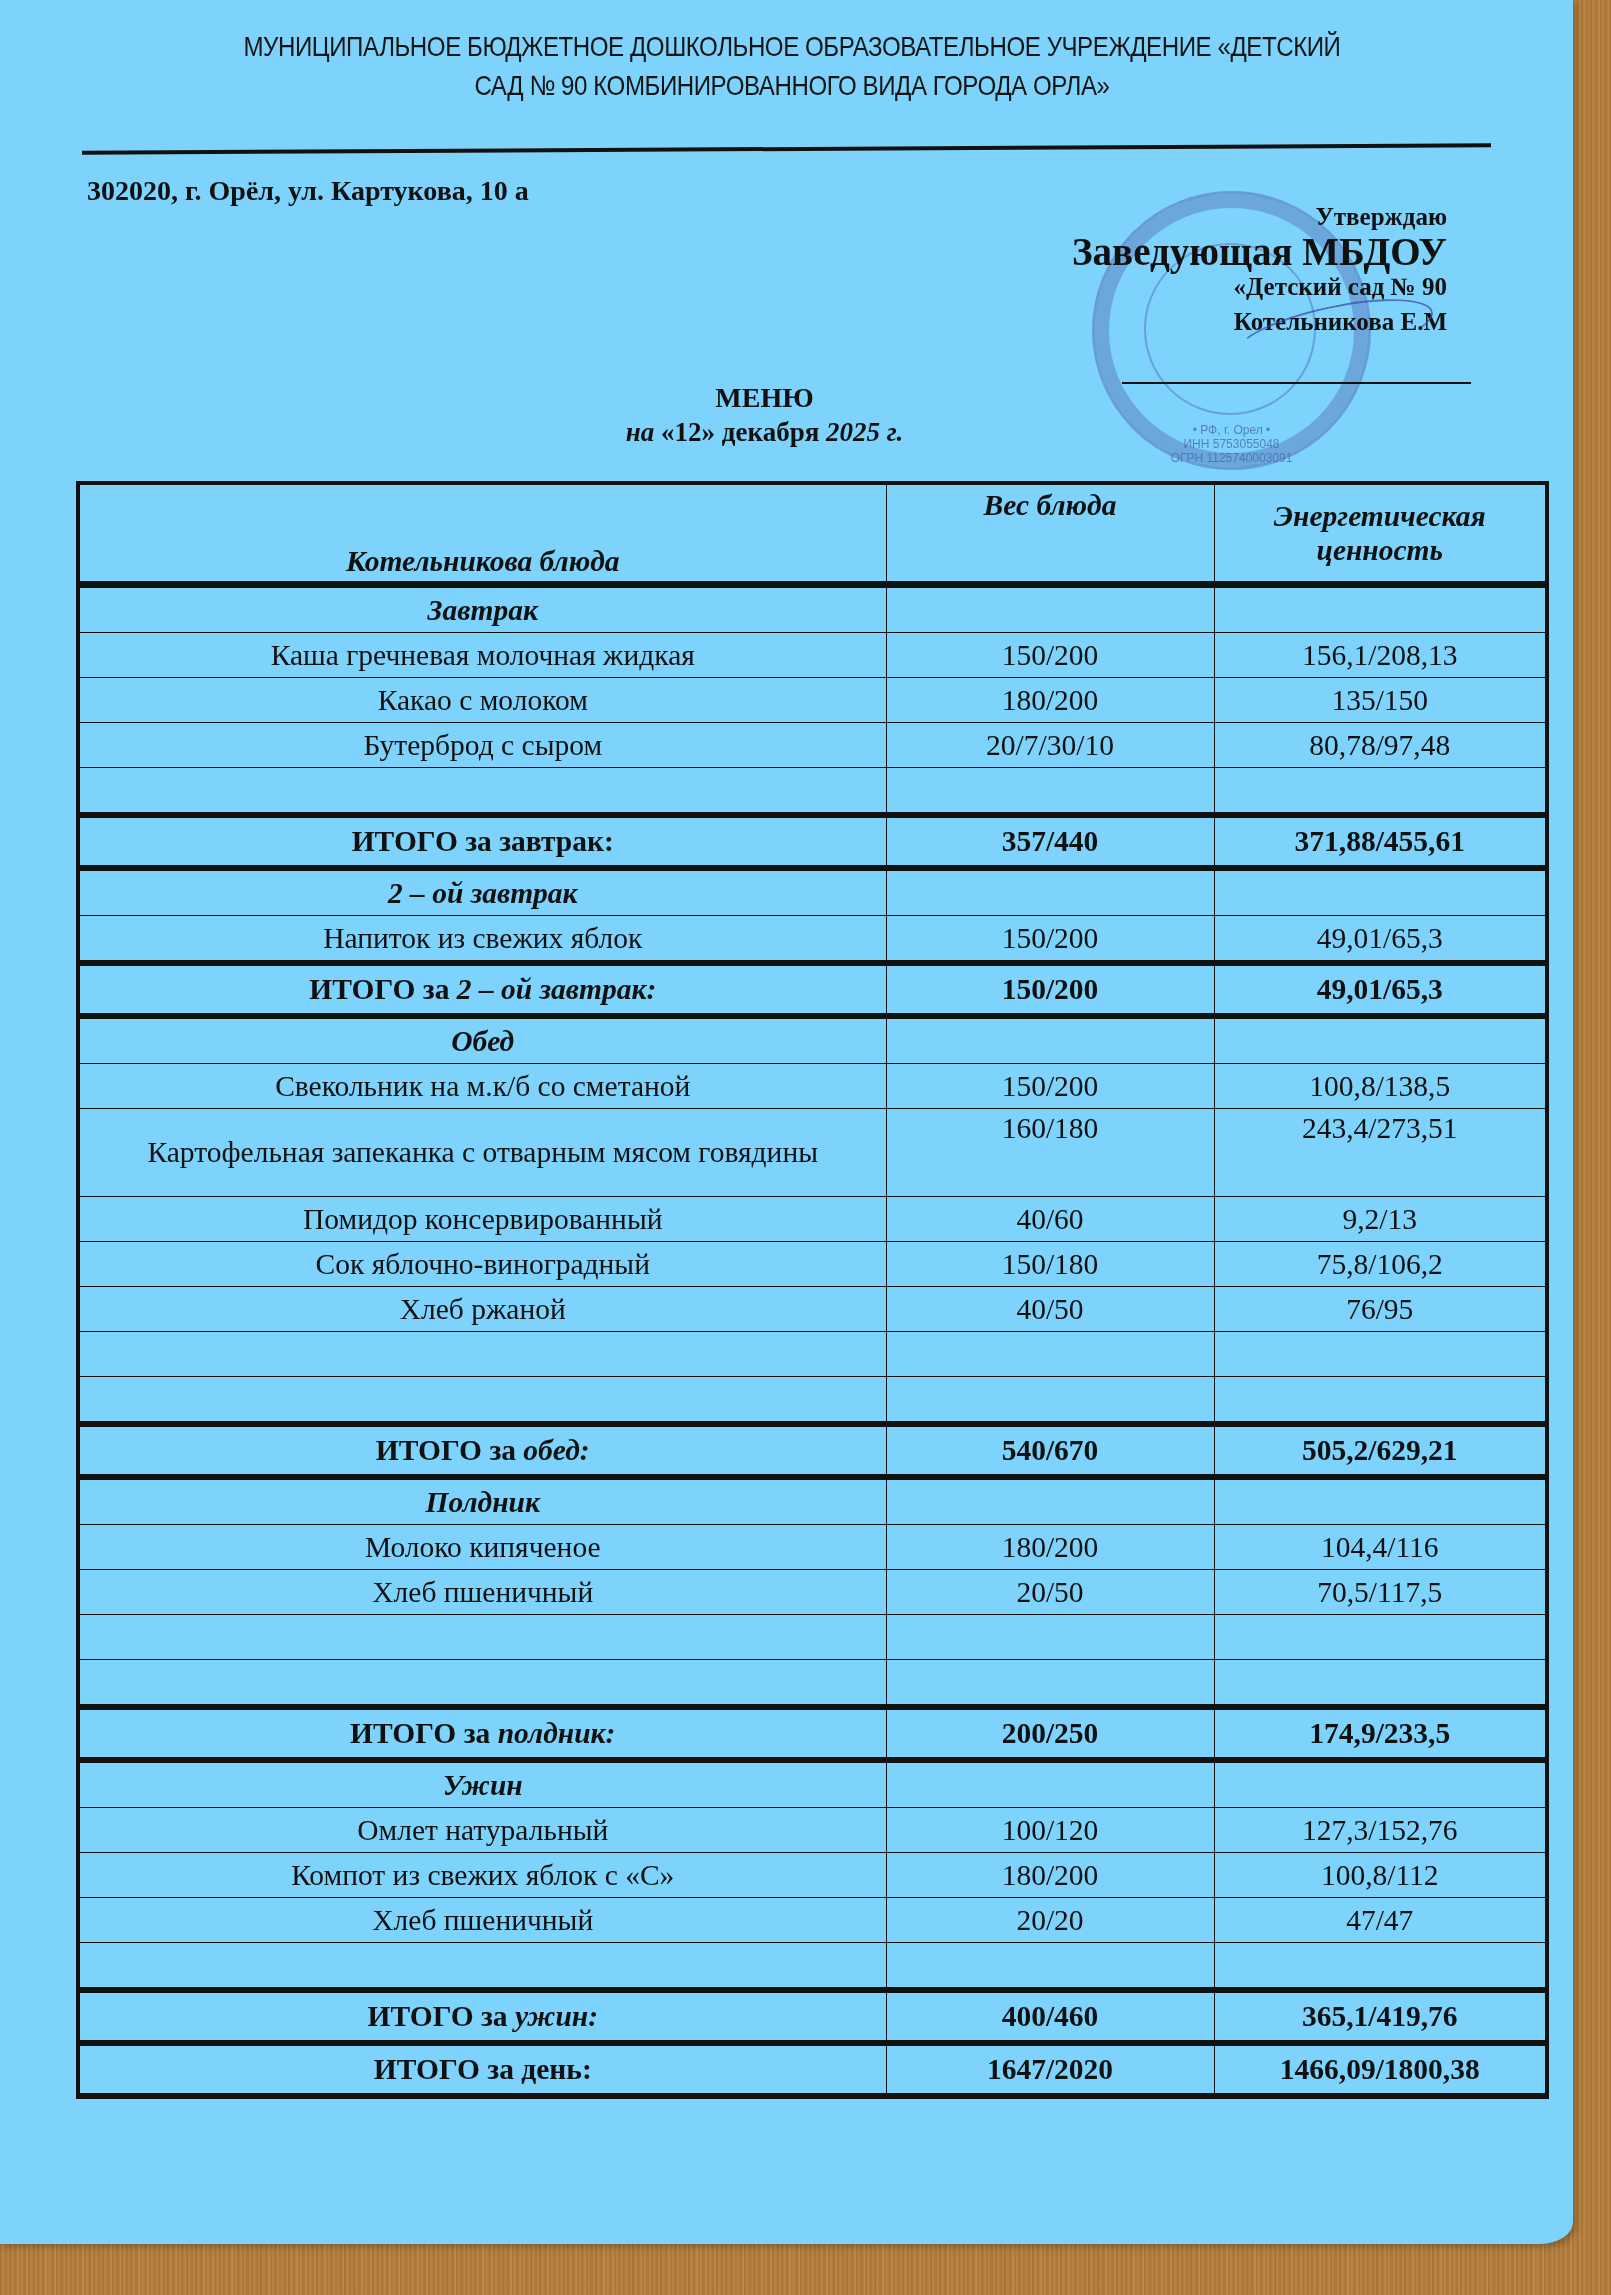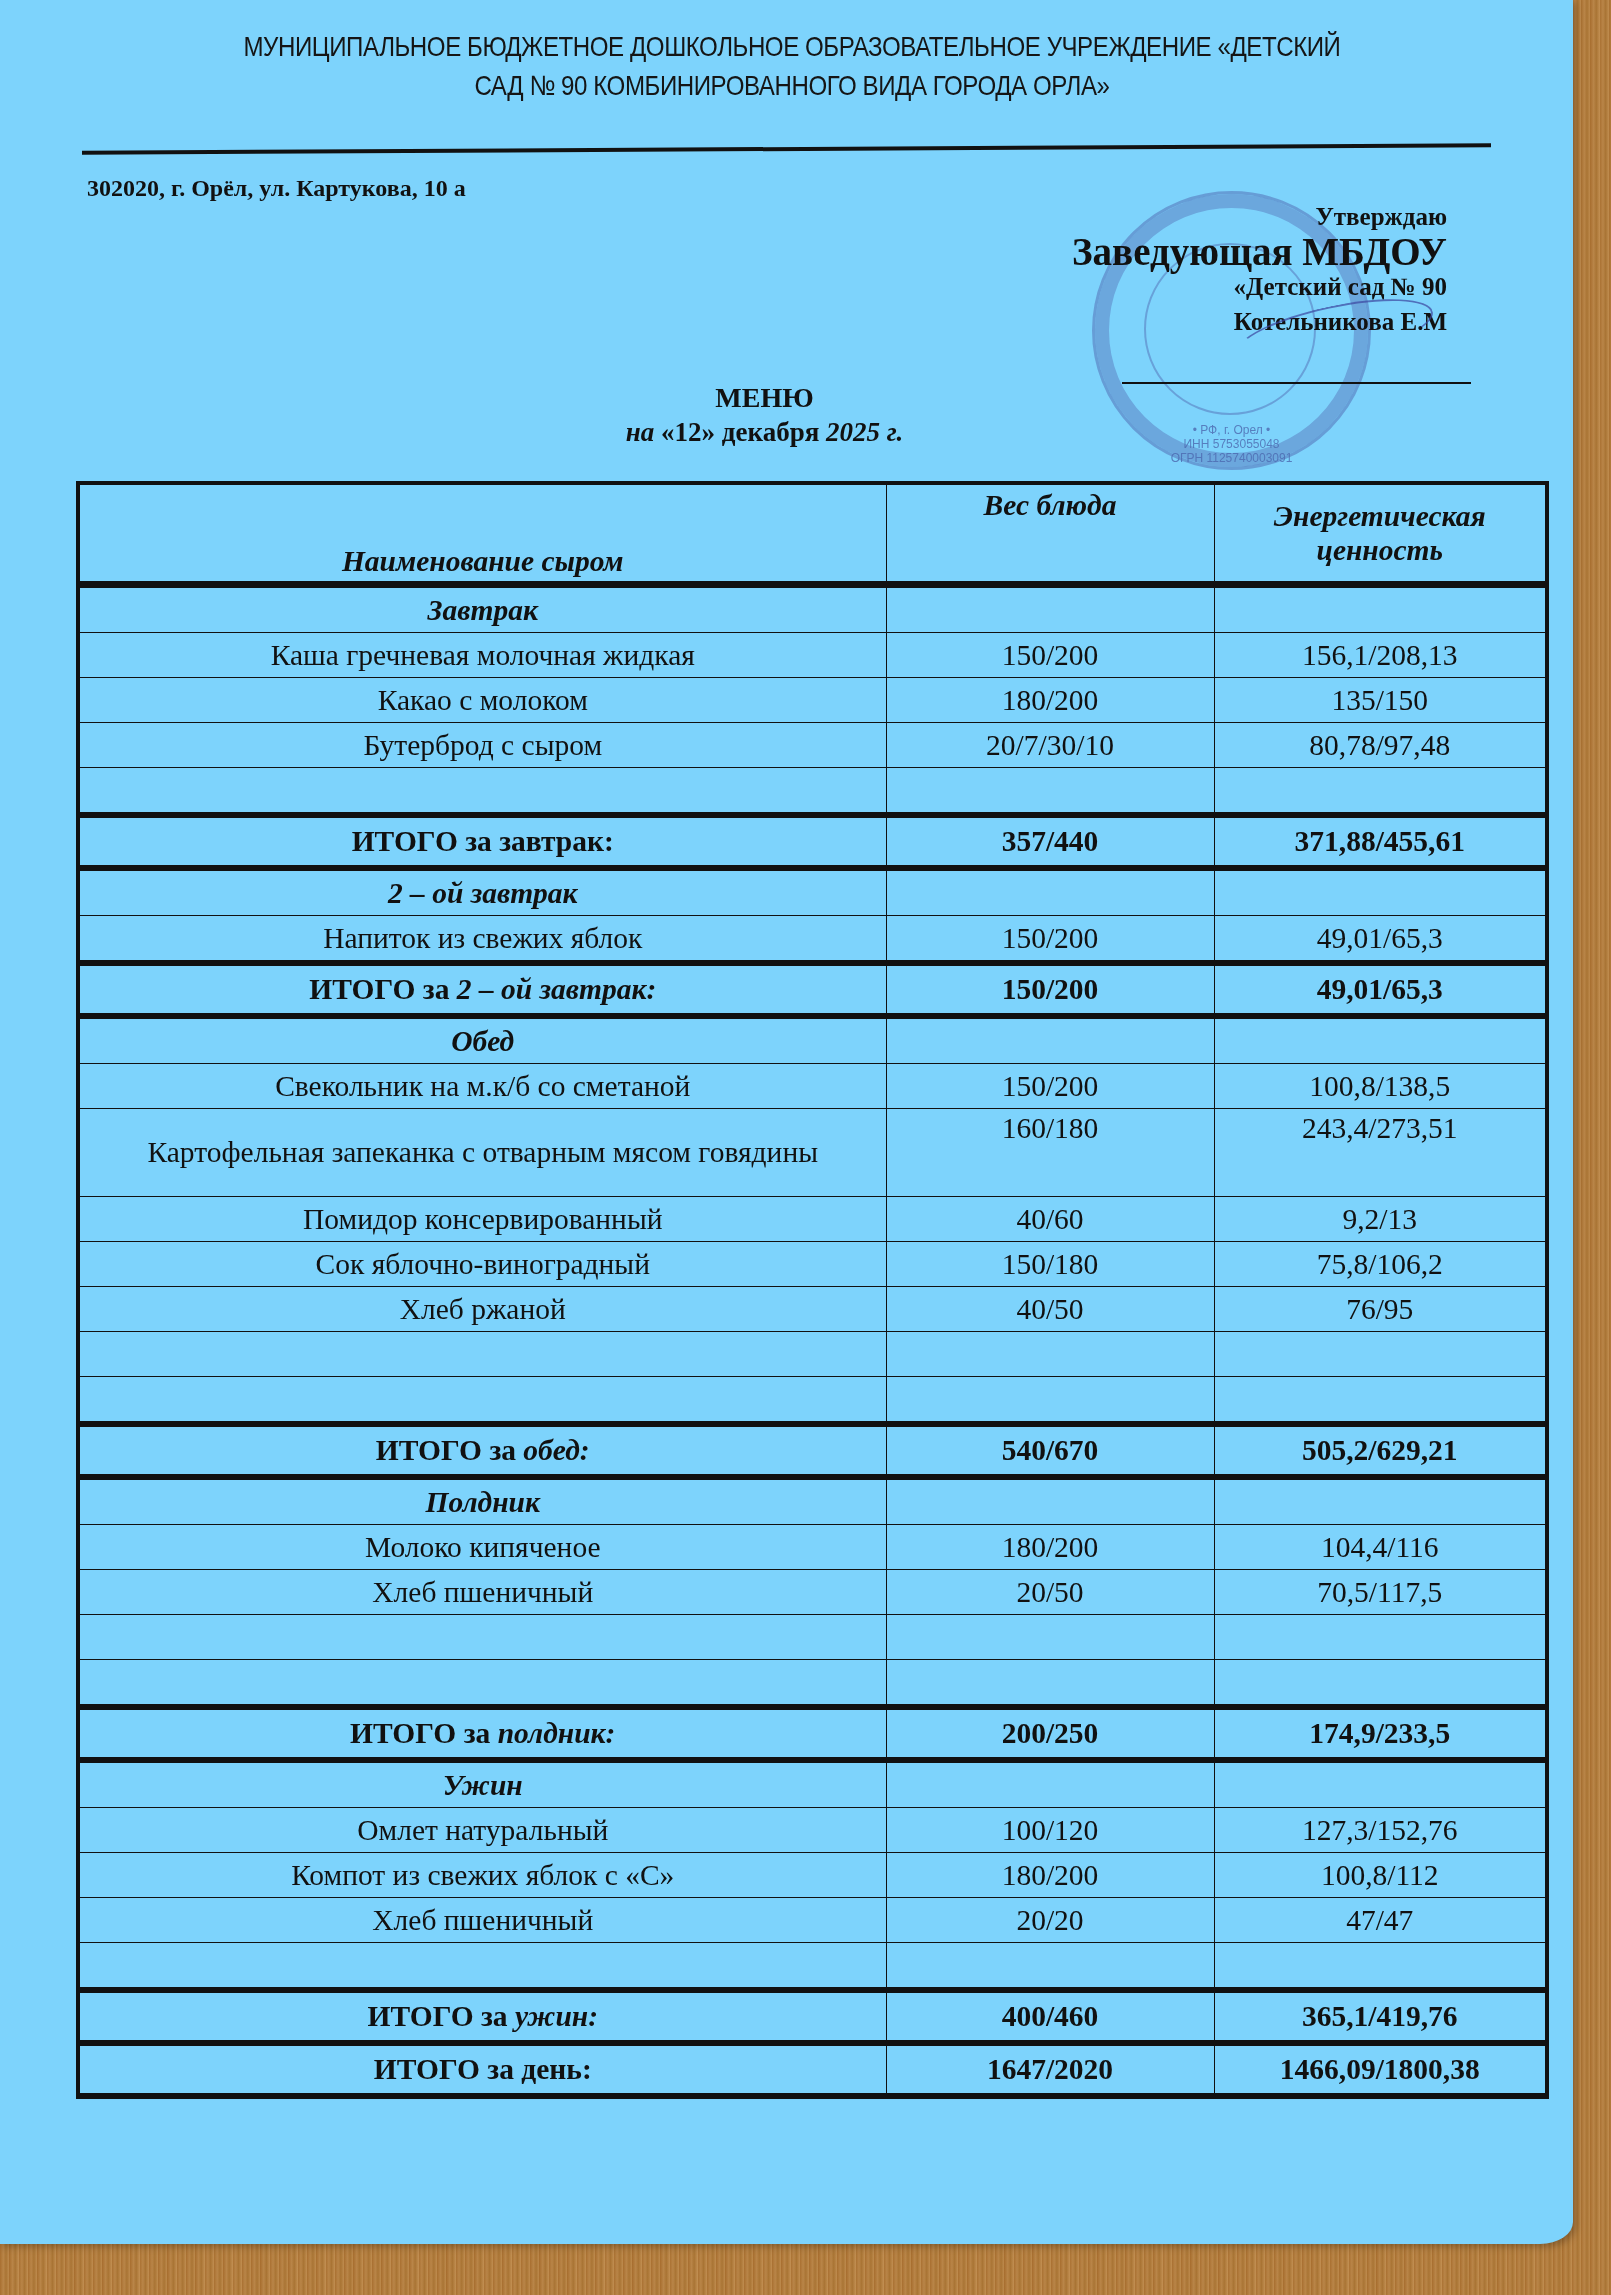--- a/index.html
+++ b/index.html
@@ -15,21 +15,21 @@
       border-bottom-right-radius: 33px 22px;
       box-shadow: 2.2px 2.2px 7.6px rgba(0,0,0,0.25);
     }
     .org-title {
       position: absolute; left: 82px; top: 27px; width: 1420px;
       text-align: center; font-family: "Liberation Sans Narrow", "Liberation Sans", sans-serif;
       font-size: 28px; line-height: 39px; letter-spacing: -0.5px; transform: scaleX(0.86); transform-origin: center top;
       font-weight: 400; color: #151515;
     }
     .rule-top { position: absolute; left: 82px; top: 147px; width: 1409px; height: 3.8px; background: #111; transform: rotate(-0.3deg); }
-    .address { position: absolute; left: 87px; top: 175px; font-size: 24px; font-weight: 700; }
+    .address { position: absolute; left: 87px; top: 175px; font-size: 28px; font-weight: 700; }
     .approve {
       position: absolute; right: 126px; top: 199px; text-align: right;
       font-weight: 700; line-height: 35px; margin-left: 23px;
     }
     .approve .l1 { font-size: 25px; }
     .approve .l2 { font-size: 39px; }
     .approve .l3, .approve .l4 { font-size: 25px; }
     .approve-line { position: absolute; left: 1122px; top: 382px; width: 349px; height: 2.2px; background: #111; }
     .stamp {
       position: absolute; left: 1092px; top: 191px; width: 273px; height: 273px;
@@ -126,21 +126,21 @@
   </div>
 
   <table class="menu">
     <colgroup>
         <col class="c1">
         <col class="c2">
         <col class="c3">
       </colgroup>
     <thead>
       <tr>
-        <th class="h-name">Наименование сыром</th>
+        <th class="h-name">Котельникова блюда</th>
         <th class="h-weight">Вес блюда</th>
         <th>Энергетическая ценность</th>
       </tr>
     </thead>
     <tbody>
 
       <tr>
         <td class="section">Завтрак</td>
         <td></td>
           <td></td>

